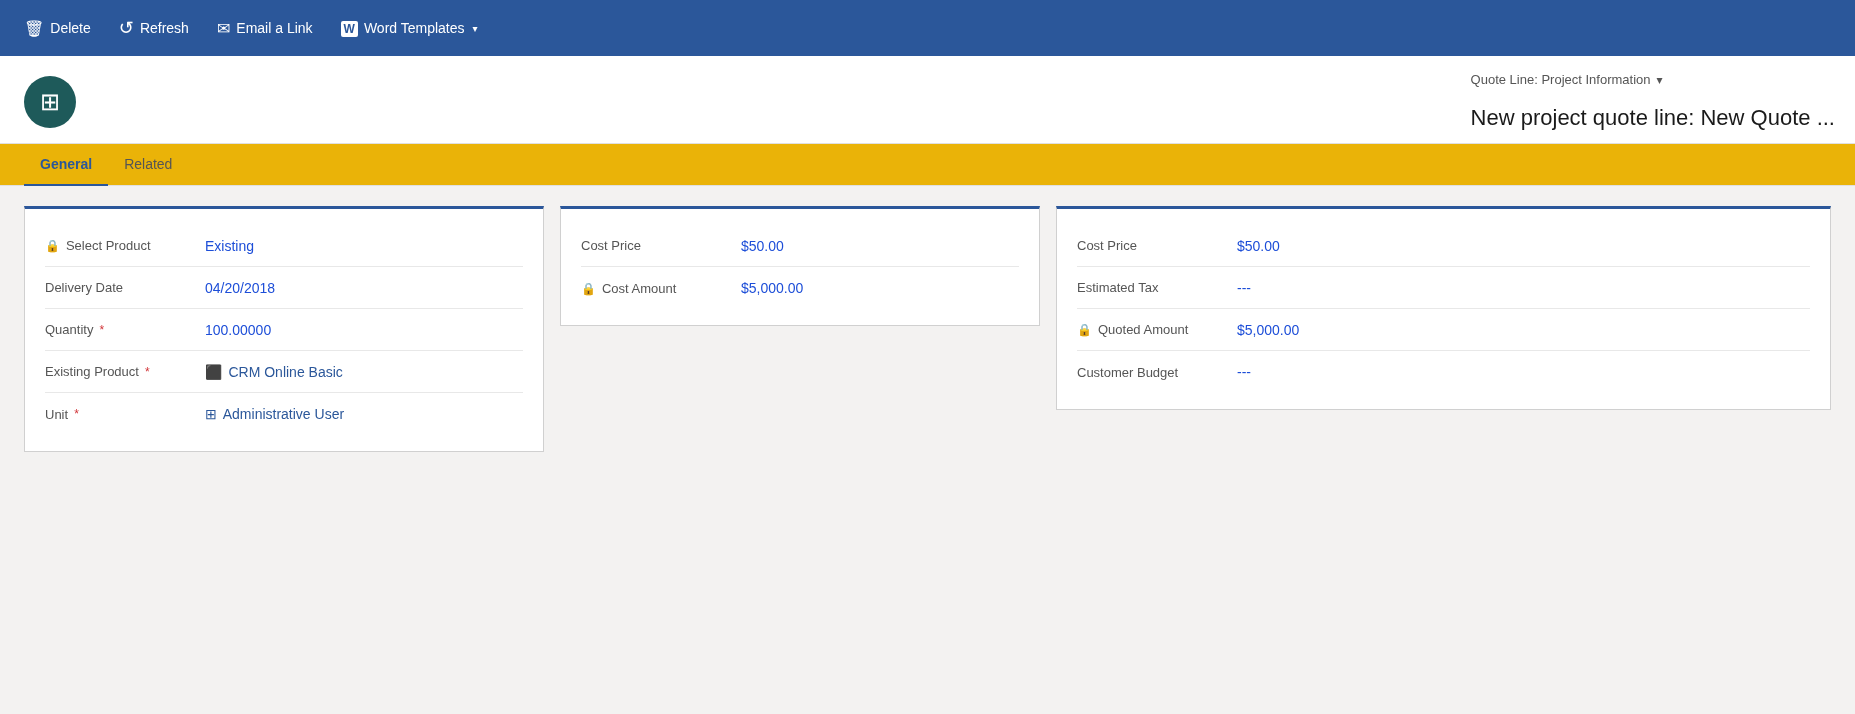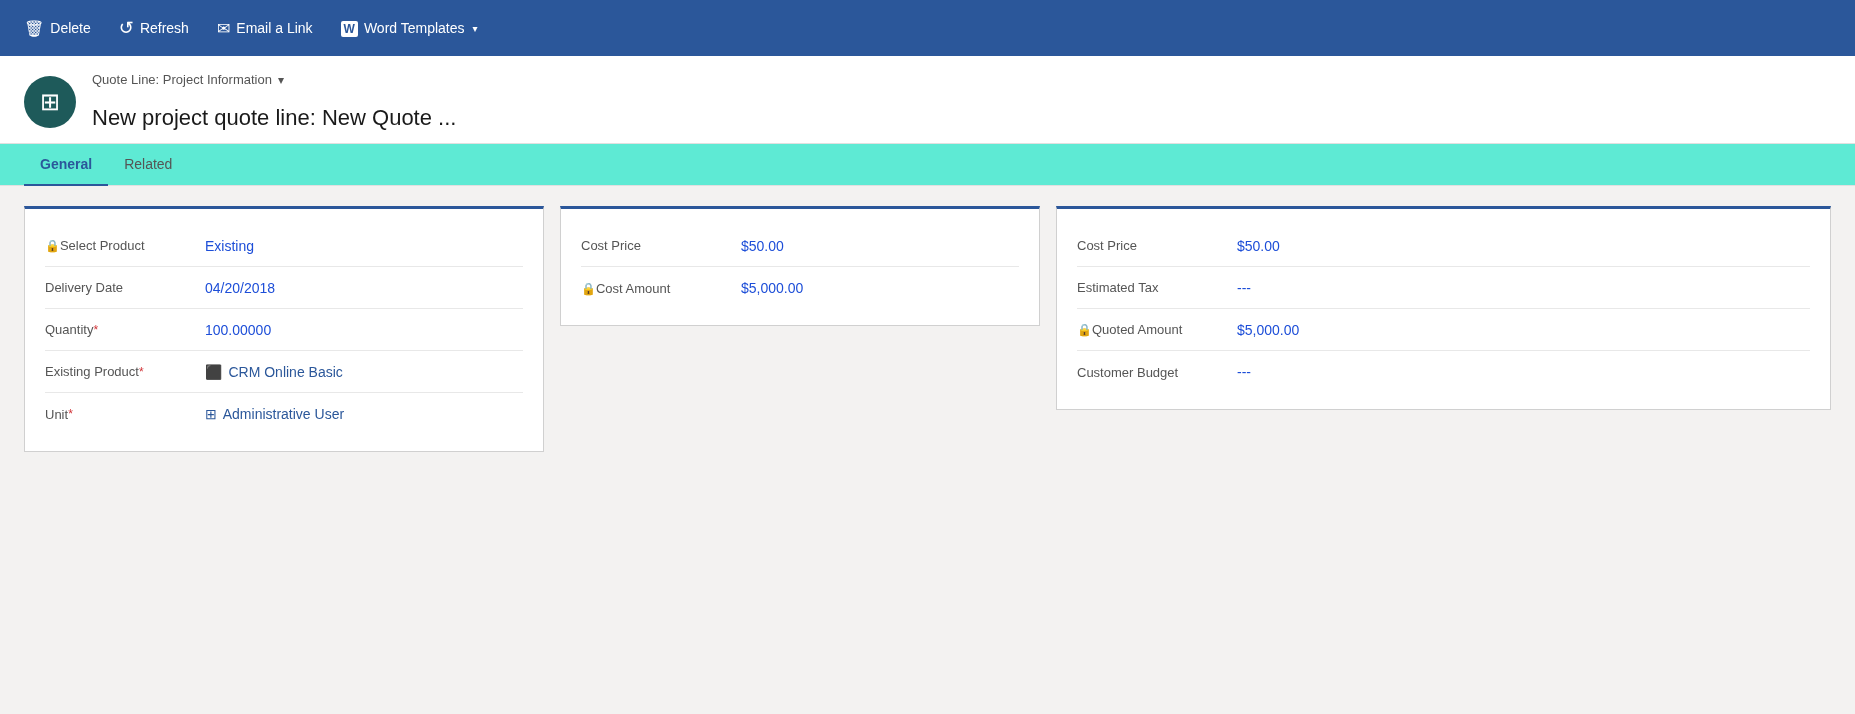--- a/index.html
+++ b/index.html
@@ -29,20 +29,21 @@
     .toolbar-icon { font-size: 16px; }
 
     
     .header-area {
       background: #fff;
       padding: 16px 20px 12px 24px;
       display: flex;
       align-items: center;
       gap: 16px;
       border-bottom: 1px solid #e0e0e0;
+      justify-content: space-between;
     }
     .entity-icon {
       width: 52px;
       height: 52px;
       background: #1e5a5a;
       border-radius: 50%;
       display: flex;
       align-items: center;
       justify-content: center;
       color: #fff;
@@ -60,21 +61,21 @@
     .breadcrumb-chevron { font-size: 12px; color: #555; }
     .page-title {
       font-size: 22px;
       font-weight: 400;
       color: #1a1a1a;
       margin-top: 18px;
     }
 
     
     .tabs-area {
-      background: #5eead4;
+      background: #eab308;
       padding: 0 24px;
       border-bottom: 1px solid #e0e0e0;
     }
     .tabs {
       display: flex;
       gap: 0;
     }
     .tab {
       padding: 12px 16px;
       cursor: pointer;
@@ -121,20 +122,21 @@
       border-bottom: 1px solid #e8e8e8;
       min-height: 42px;
     }
     .field-row:last-child { border-bottom: none; }
     .field-label {
       width: 160px;
       color: #555;
       font-size: 13px;
       display: flex;
       align-items: center;
+      gap: 6px;
       flex-shrink: 0;
     }
     .required-star {
       color: #d13438;
       font-size: 12px;
     }
     .field-value {
       color: #1d4ed8;
       font-size: 14px;
       font-weight: 500;

